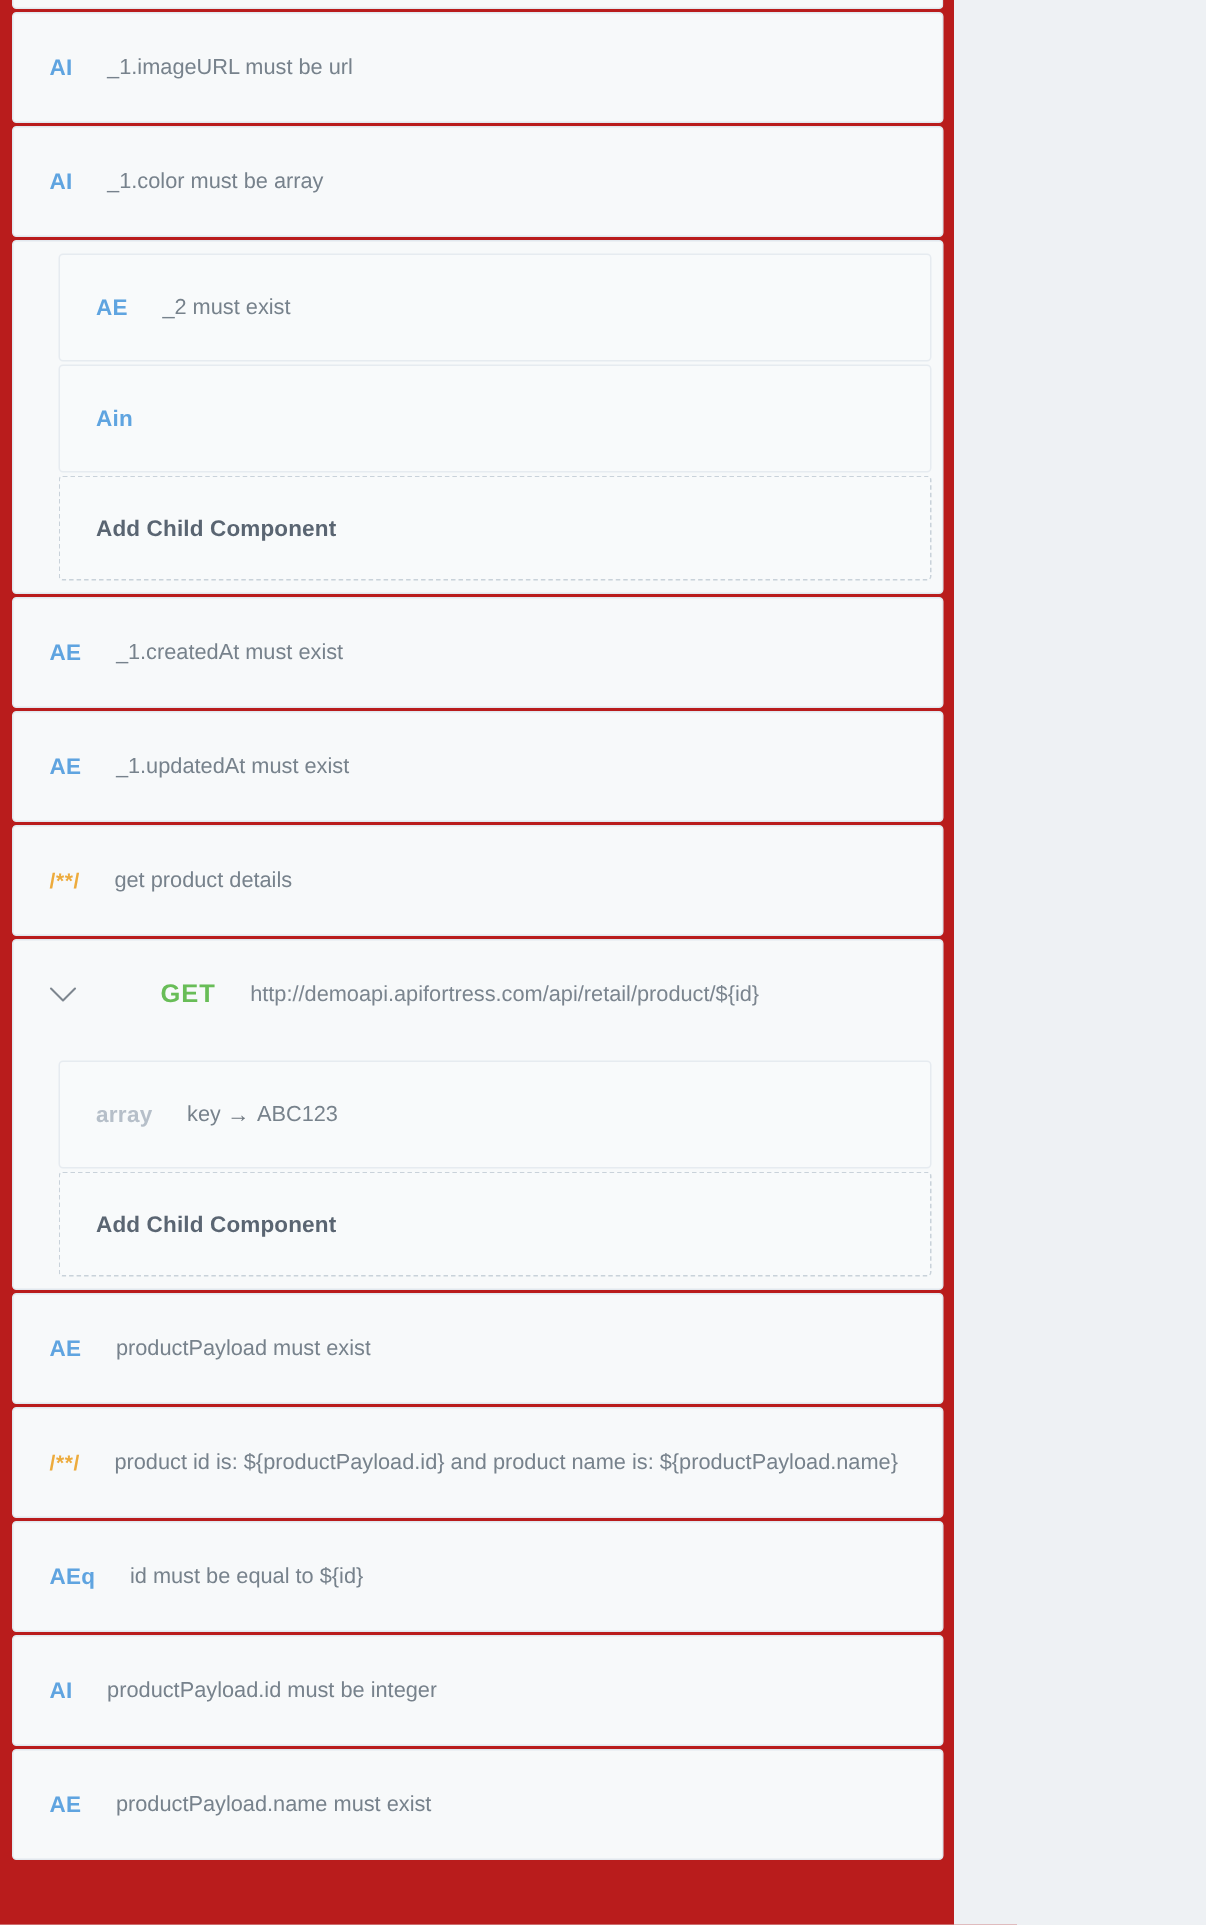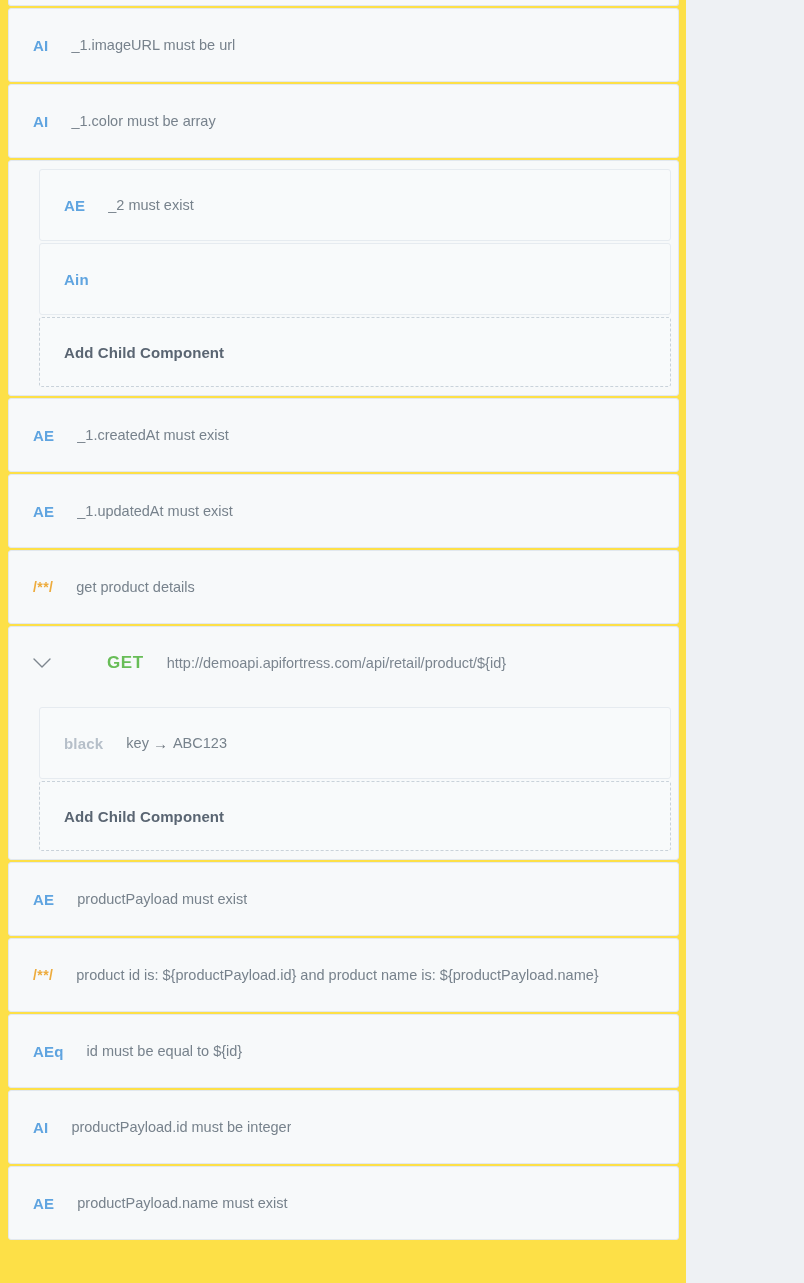--- a/index.html
+++ b/index.html
@@ -10,23 +10,23 @@
   body {
     width: 804px;
     height: 1283px;
     overflow: hidden;
     font-family: "Liberation Sans", sans-serif;
     -webkit-font-smoothing: antialiased;
   }
 
   .canvas {
     position: relative;
-    width: 686px;
+    width: 636px;
     height: 1283px;
-    background: #fde047;
+    background: #b91c1c;
     overflow: hidden;
   }
 
   
   .comp {
     position: relative;
     box-sizing: border-box;
     margin: 0 7px 2px 8px;
     background: #f7f9fa;
     border: 1px solid #e2e8ee;
@@ -214,21 +214,21 @@
       <span class="txt txt-url">http://demoapi.apifortress.com/api/retail/product/${id}</span>
       <span class="meta">
         <span><span>Mode:</span> <b>json</b></span><br>
         <span><span>Variable:</span> <b>productPayload</b></span>
       </span>
     </div>
 
     <div class="comp-children">
       <div class="comp child">
         <div class="comp-row">
-          <span class="tok tok-header">black</span>
+          <span class="tok tok-header">array</span>
           <span class="txt">key</span>
           <span class="arrow">→</span>
           <span class="txt" style="margin-left:0">ABC123</span>
         </div>
       </div>
 
       <div class="addchild">Add Child Component</div>
     </div>
   </div>
 

